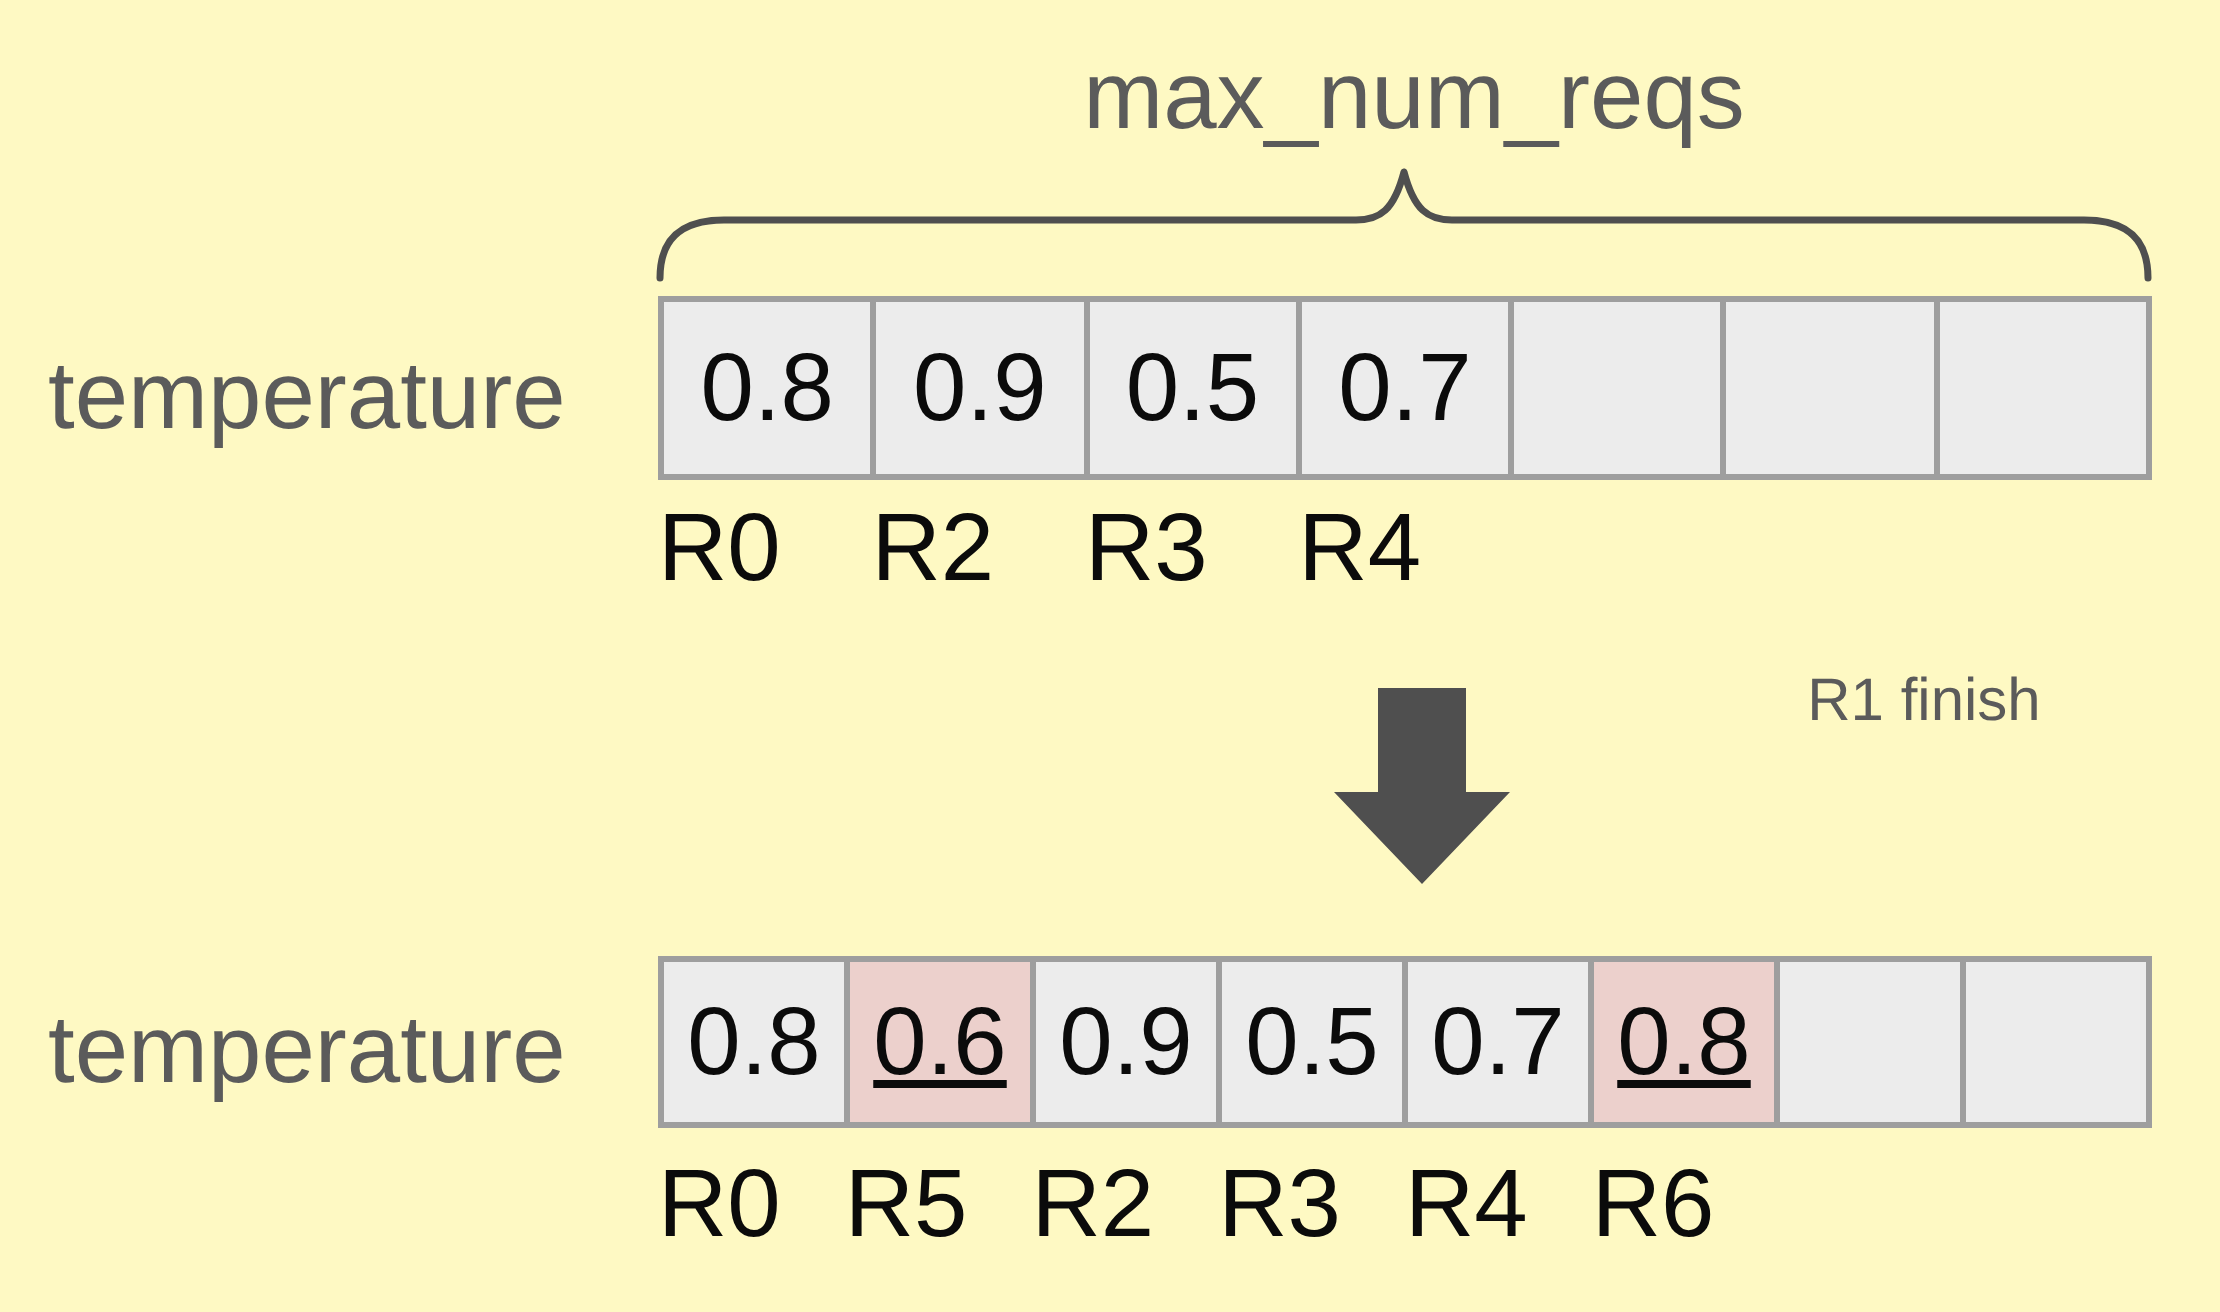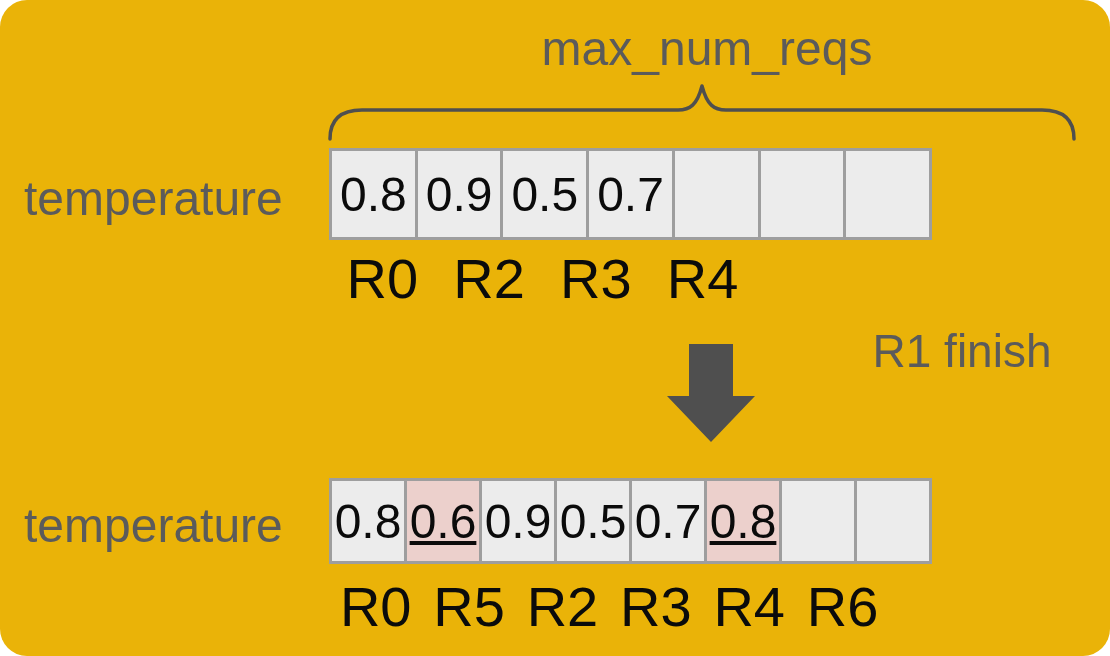--- a/index.html
+++ b/index.html
@@ -4,24 +4,23 @@
 <style>
   html, body {
     margin: 0;
     padding: 0;
     background: #ffffff;
   }
   #canvas {
     position: relative;
     width: 1110px;
     height: 656px;
-    background: #eab308;
+    background: #fef9c3;
     overflow: hidden;
     font-family: "Liberation Sans", "DejaVu Sans", sans-serif;
-    border-radius: 27px;
   }
   .muted-label {
     position: absolute;
     color: var(--muted-text, #5b5b5b);
     font-size: 48px;
     line-height: 1.05;
     white-space: nowrap;
   }
   #max-num-reqs-label {
     left: 527px;
@@ -43,21 +42,21 @@
     fill: none;
     stroke: var(--shape-gray, #4f4f4f);
     stroke-width: 3.5;
     stroke-linecap: round;
     stroke-linejoin: round;
   }
 
   .array-row {
     position: absolute;
     left: 329px;
-    width: 603px;
+    width: 747px;
     display: flex;
     border: 3px solid var(--cell-border, #9e9e9e);
     box-sizing: border-box;
     background: var(--cell-bg, #ececec);
   }
   #array-before { top: 148px; height: 92px; }
   #array-after  { top: 478px; height: 86px; }
 
   .cell {
     flex: 1 1 0;
@@ -76,44 +75,44 @@
   .req-label-row {
     position: absolute;
     left: 329px;
     width: 747px;
     display: flex;
   }
   #req-labels-before { top: 250px; }
   #req-labels-after  { top: 578px; }
   .req-label {
     flex: 1 1 0;
-    text-align: center;
+    text-align: left;
     color: var(--value-text, #0b0b0b);
-    font-size: 56px;
+    font-size: 48px;
     line-height: 1.05;
     white-space: nowrap;
   }
 
   #arrow-svg {
     position: absolute;
     left: 655px;
     top: 342px;
     width: 112px;
     height: 102px;
   }
   #arrow-svg polygon { fill: var(--shape-gray, #4f4f4f); }
 
   #transition-caption {
     position: absolute;
     left: 838px;
     top: 324px;
     width: 248px;
     text-align: center;
     color: var(--muted-text, #5b5b5b);
-    font-size: 46px;
+    font-size: 30px;
     line-height: 54px;
     white-space: nowrap;
   }
 </style>
 </head>
 <body>
 
 <div id="canvas">
 
   <div id="max-num-reqs-label" class="muted-label">max_num_reqs</div>

